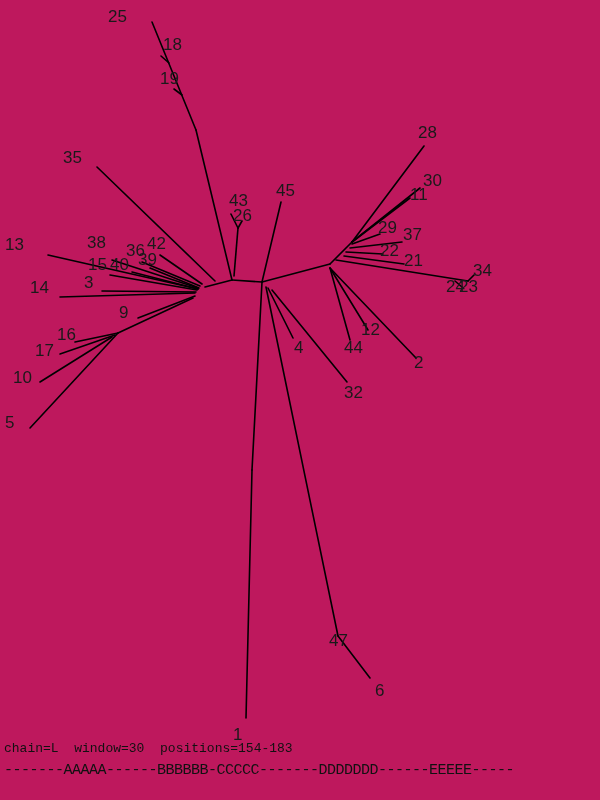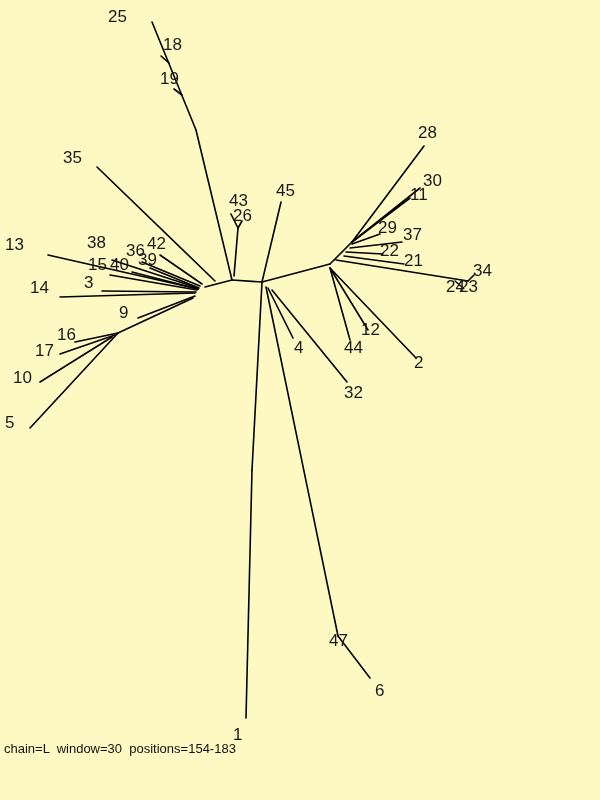--- a/index.html
+++ b/index.html
@@ -4,21 +4,21 @@
 <style>
   html, body {
     margin: 0;
     padding: 0;
     background: #ffffff;
   }
   #root {
     position: relative;
     width: 600px;
     height: 800px;
-    background: #fef9c3;
+    background: #be185d;
     overflow: hidden;
     font-family: "Liberation Sans", sans-serif;
   }
   #tree-svg {
     position: absolute;
     left: 0;
     top: 0;
     width: 600px;
     height: 800px;
   }
@@ -28,21 +28,21 @@
     fill: #1a1a1a;
   }
   #footer {
     position: absolute;
     left: 4px;
     top: 740px;
     width: 592px;
   }
   #footer pre {
     margin: 0;
-    font-family: Liberation Sans, sans-serif;
+    font-family: Liberation Mono, monospace;
     color: #111111;
     white-space: pre;
   }
   #footer .info-line {
     font-size: 13px;
     line-height: 18px;
     margin-bottom: 4px;
   }
   #footer .seq-line {
     font-size: 15px;
@@ -139,15 +139,16 @@
       <text x="361" y="335">12</text>
       <text x="414" y="368">2</text>
       <text x="344" y="398">32</text>
       <text x="329" y="646">47</text>
       <text x="375" y="696">6</text>
       <text x="233" y="740">1</text>
     </svg>
 
   <div id="footer">
     <pre class="info-line">chain=L  window=30  positions=154-183</pre>
+    <pre class="seq-line">-------AAAAA------BBBBBB-CCCCC-------DDDDDDD------EEEEE-----</pre>
   </div>
 
 </div>
 
 </body></html>

